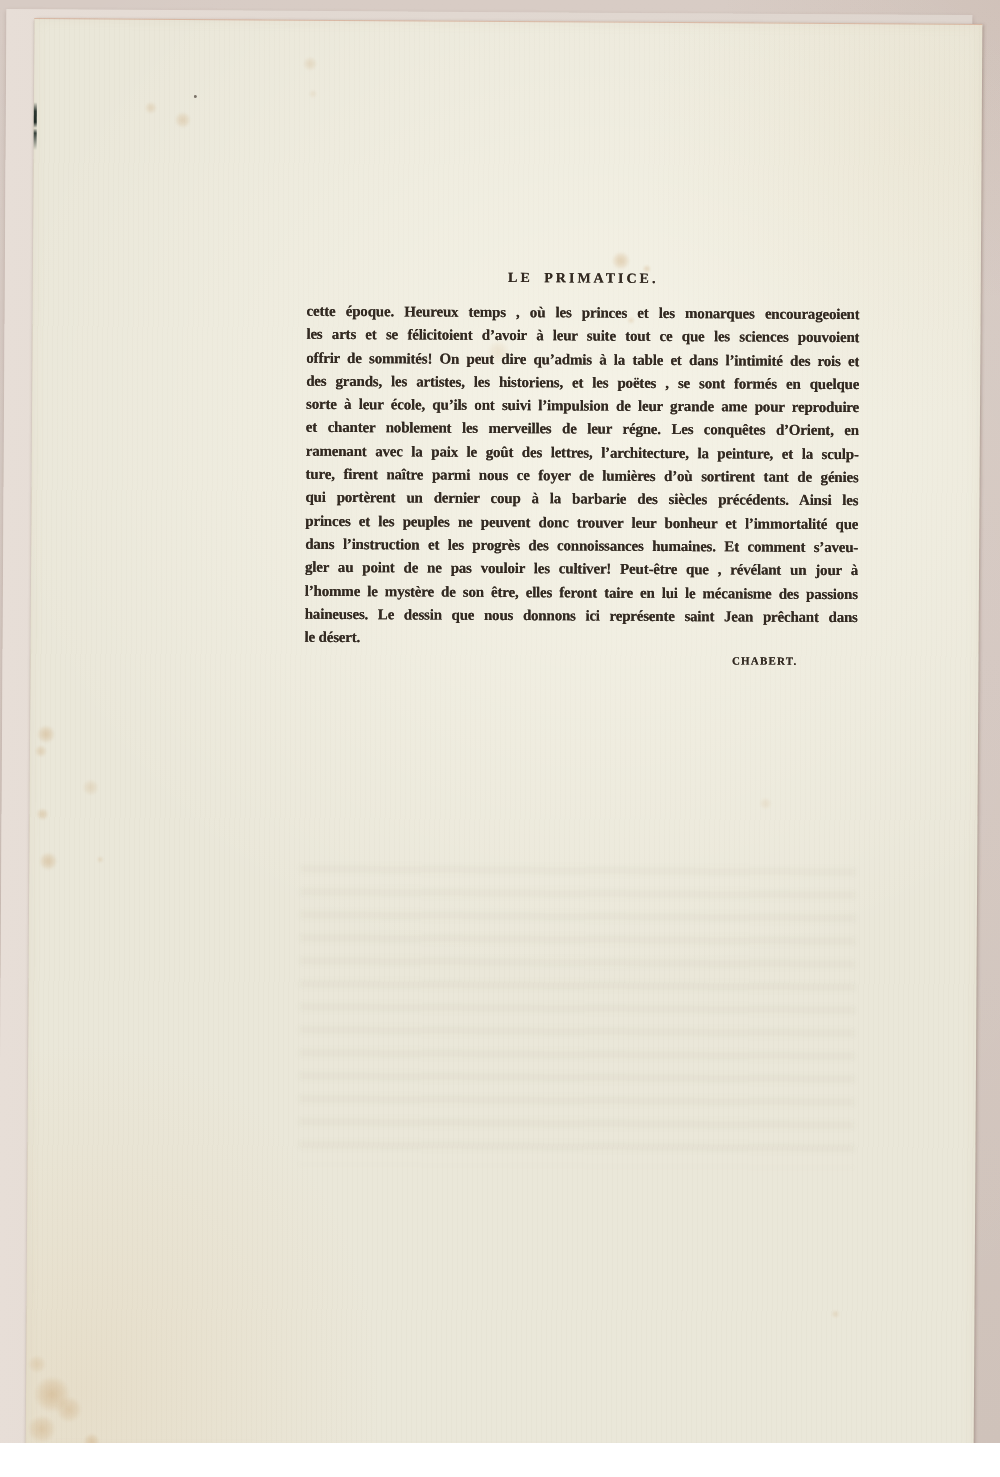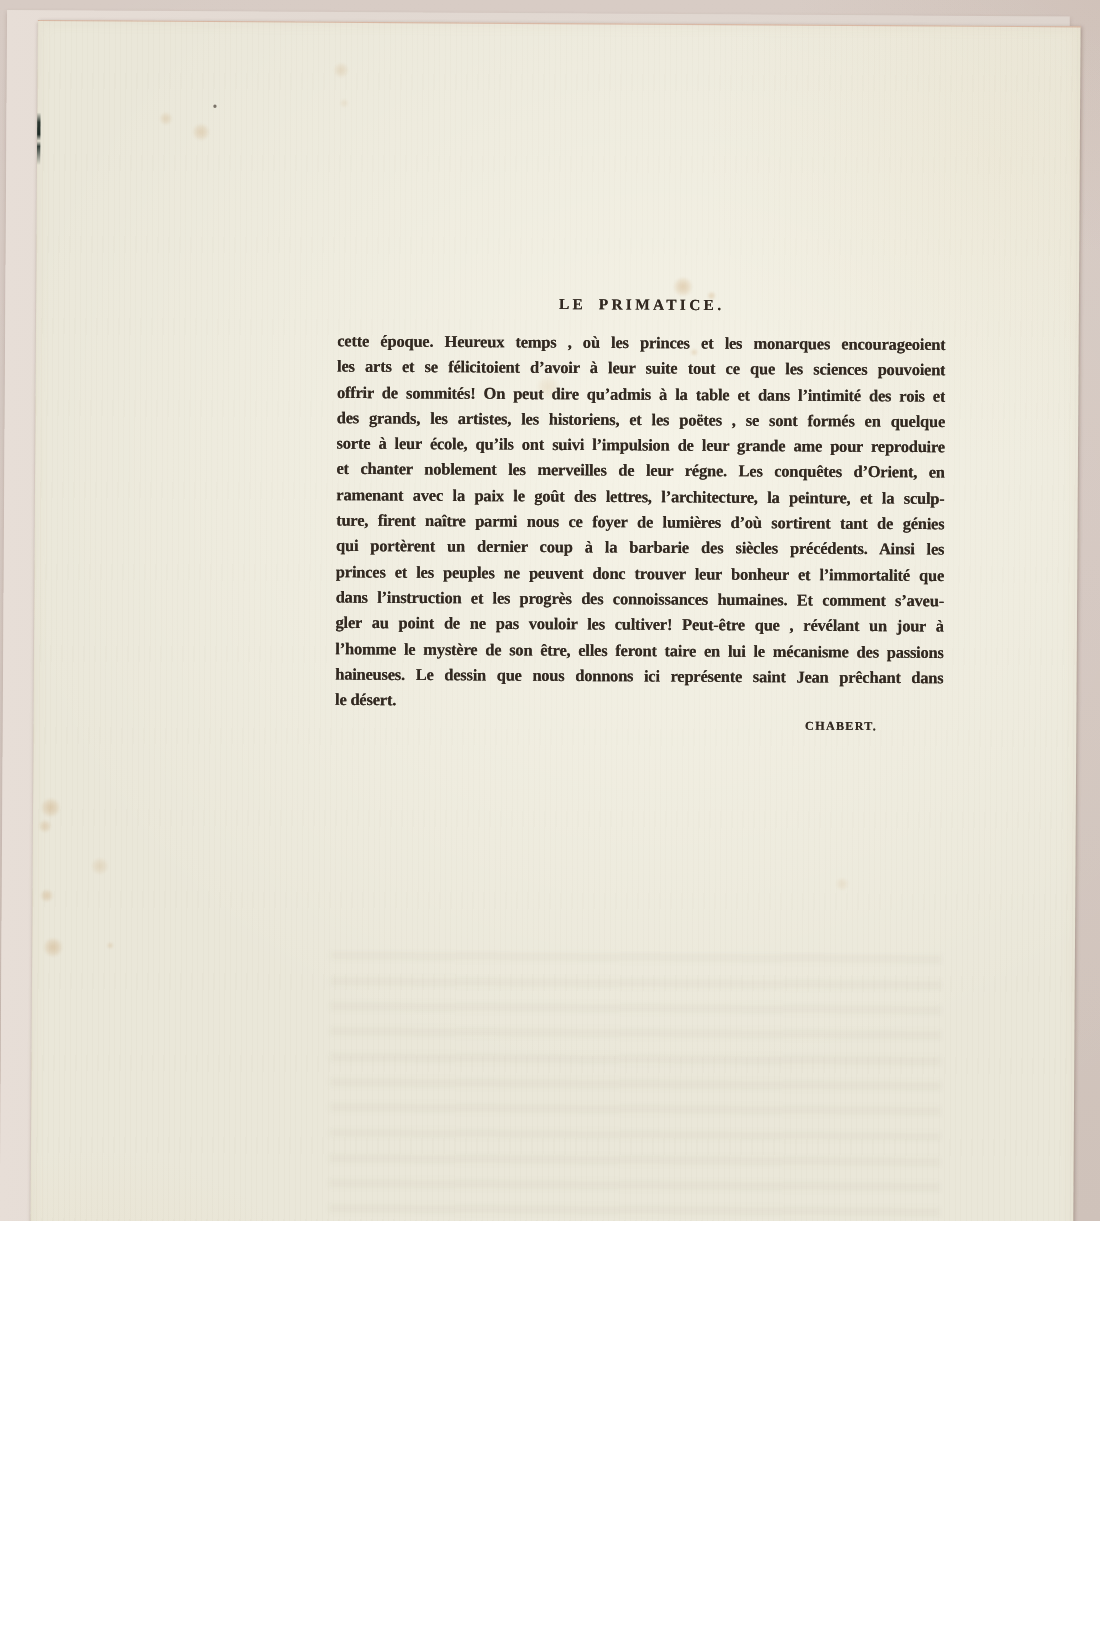--- a/index.html
+++ b/index.html
@@ -1,21 +1,21 @@
 <!DOCTYPE html>
 <html><head>
 <meta charset="utf-8">
 <style>
   html,body{margin:0;padding:0;}
   body{
     width:1000px;height:1477px;overflow:hidden;
     font-family:"Liberation Serif",serif;
   }
   .scene{
-    position:relative;width:1000px;height:1110px;overflow:hidden;
+    position:relative;width:1000px;height:1443px;overflow:hidden;
     background:
       radial-gradient(130% 95% at 52% 45%, rgba(255,255,255,0.10), rgba(0,0,0,0) 62%),
       radial-gradient(40% 30% at 0% 100%, rgba(150,110,95,0.12), rgba(0,0,0,0) 70%),
       radial-gradient(40% 30% at 100% 0%, rgba(150,115,95,0.10), rgba(0,0,0,0) 70%),
       linear-gradient(180deg,#d7cbc4 0%,#d4c7c0 45%,#cfc2ba 100%);
   }
   .under-sheet{
     position:absolute;left:2px;top:12px;width:966px;height:1450px;
     background:linear-gradient(90deg,#e7ded7 0%,#e2d9d2 30%,#ded5ce 100%);
     transform:rotate(0.35deg);transform-origin:center;

